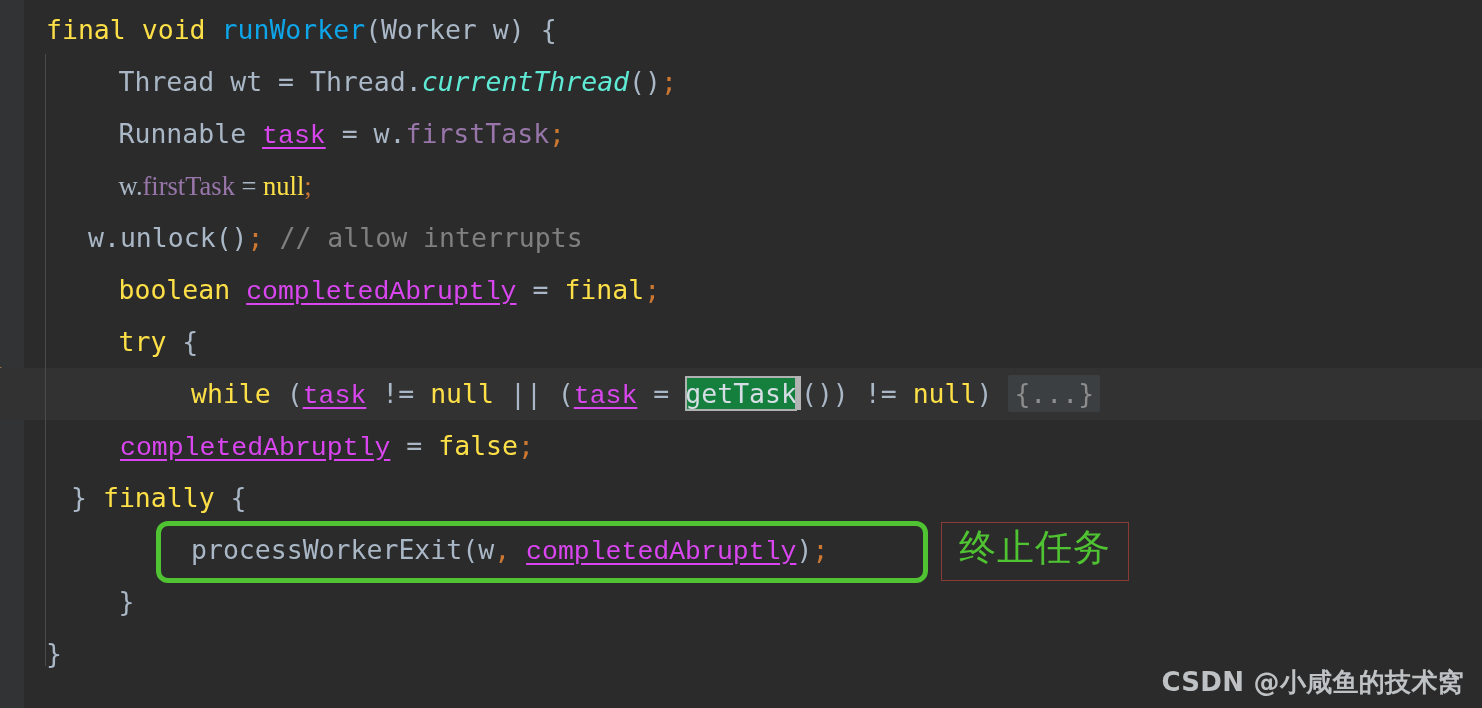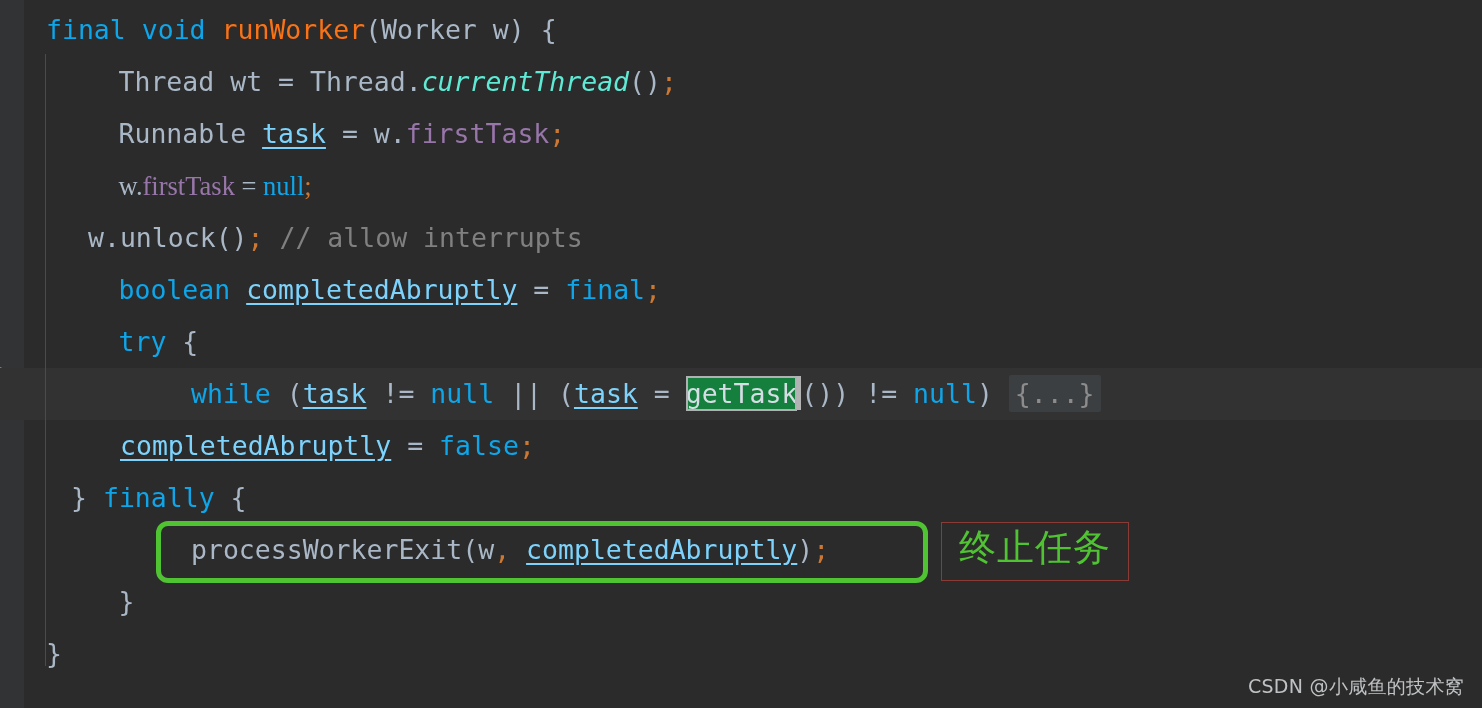--- a/index.html
+++ b/index.html
@@ -86,27 +86,27 @@
   .indent-guide {
     position: absolute;
     left: 45px;
     top: 54px;
     width: 1px;
     height: 612px;
     background: #4B4B4B;
   }
 
   
-  .kw     { color: #0ea5e9; margin-top: 22px; }   
-  .fn     { color: #f97316; }   
+  .kw     { color: #fde047; margin-top: 22px; }   
+  .fn     { color: #0ea5e9; }   
   .plain  { color: #A9B7C6; }   
   .field  { color: #9876AA; }   
   .stat   { color: #5eead4; font-style: italic; margin-top: 48px; }   
   .cmt    { color: #808080; }   
-  .under  { color: #7dd3fc; text-decoration: underline; text-underline-offset: 4px; }
+  .under  { color: #d946ef; text-decoration: underline; text-underline-offset: 4px; font-family: Liberation Mono, monospace; }
   .semi   { color: #CC7832; }
 
   
   .sel {
     background: #15803d;
     color: #D6DDE4;
     outline: 2px solid #AFB1B3;
     outline-offset: -2px;
     padding: 2px 0;
   }
@@ -157,22 +157,23 @@
     letter-spacing: 1px;
   }
 
   
   .watermark {
     position: absolute;
     right: 18px;
     bottom: 8px;
     color: #BFC2C4;
     font-family: "DejaVu Sans", "Liberation Sans", sans-serif;
-    font-size: 19px;
+    font-size: 26px;
     letter-spacing: 0.3px;
+    font-weight: bold;
   }
 </style>
 </head>
 <body>
 
 <div id="screen">
 
   <div class="gutter"></div>
   <div class="gutter-edge"></div>
 

